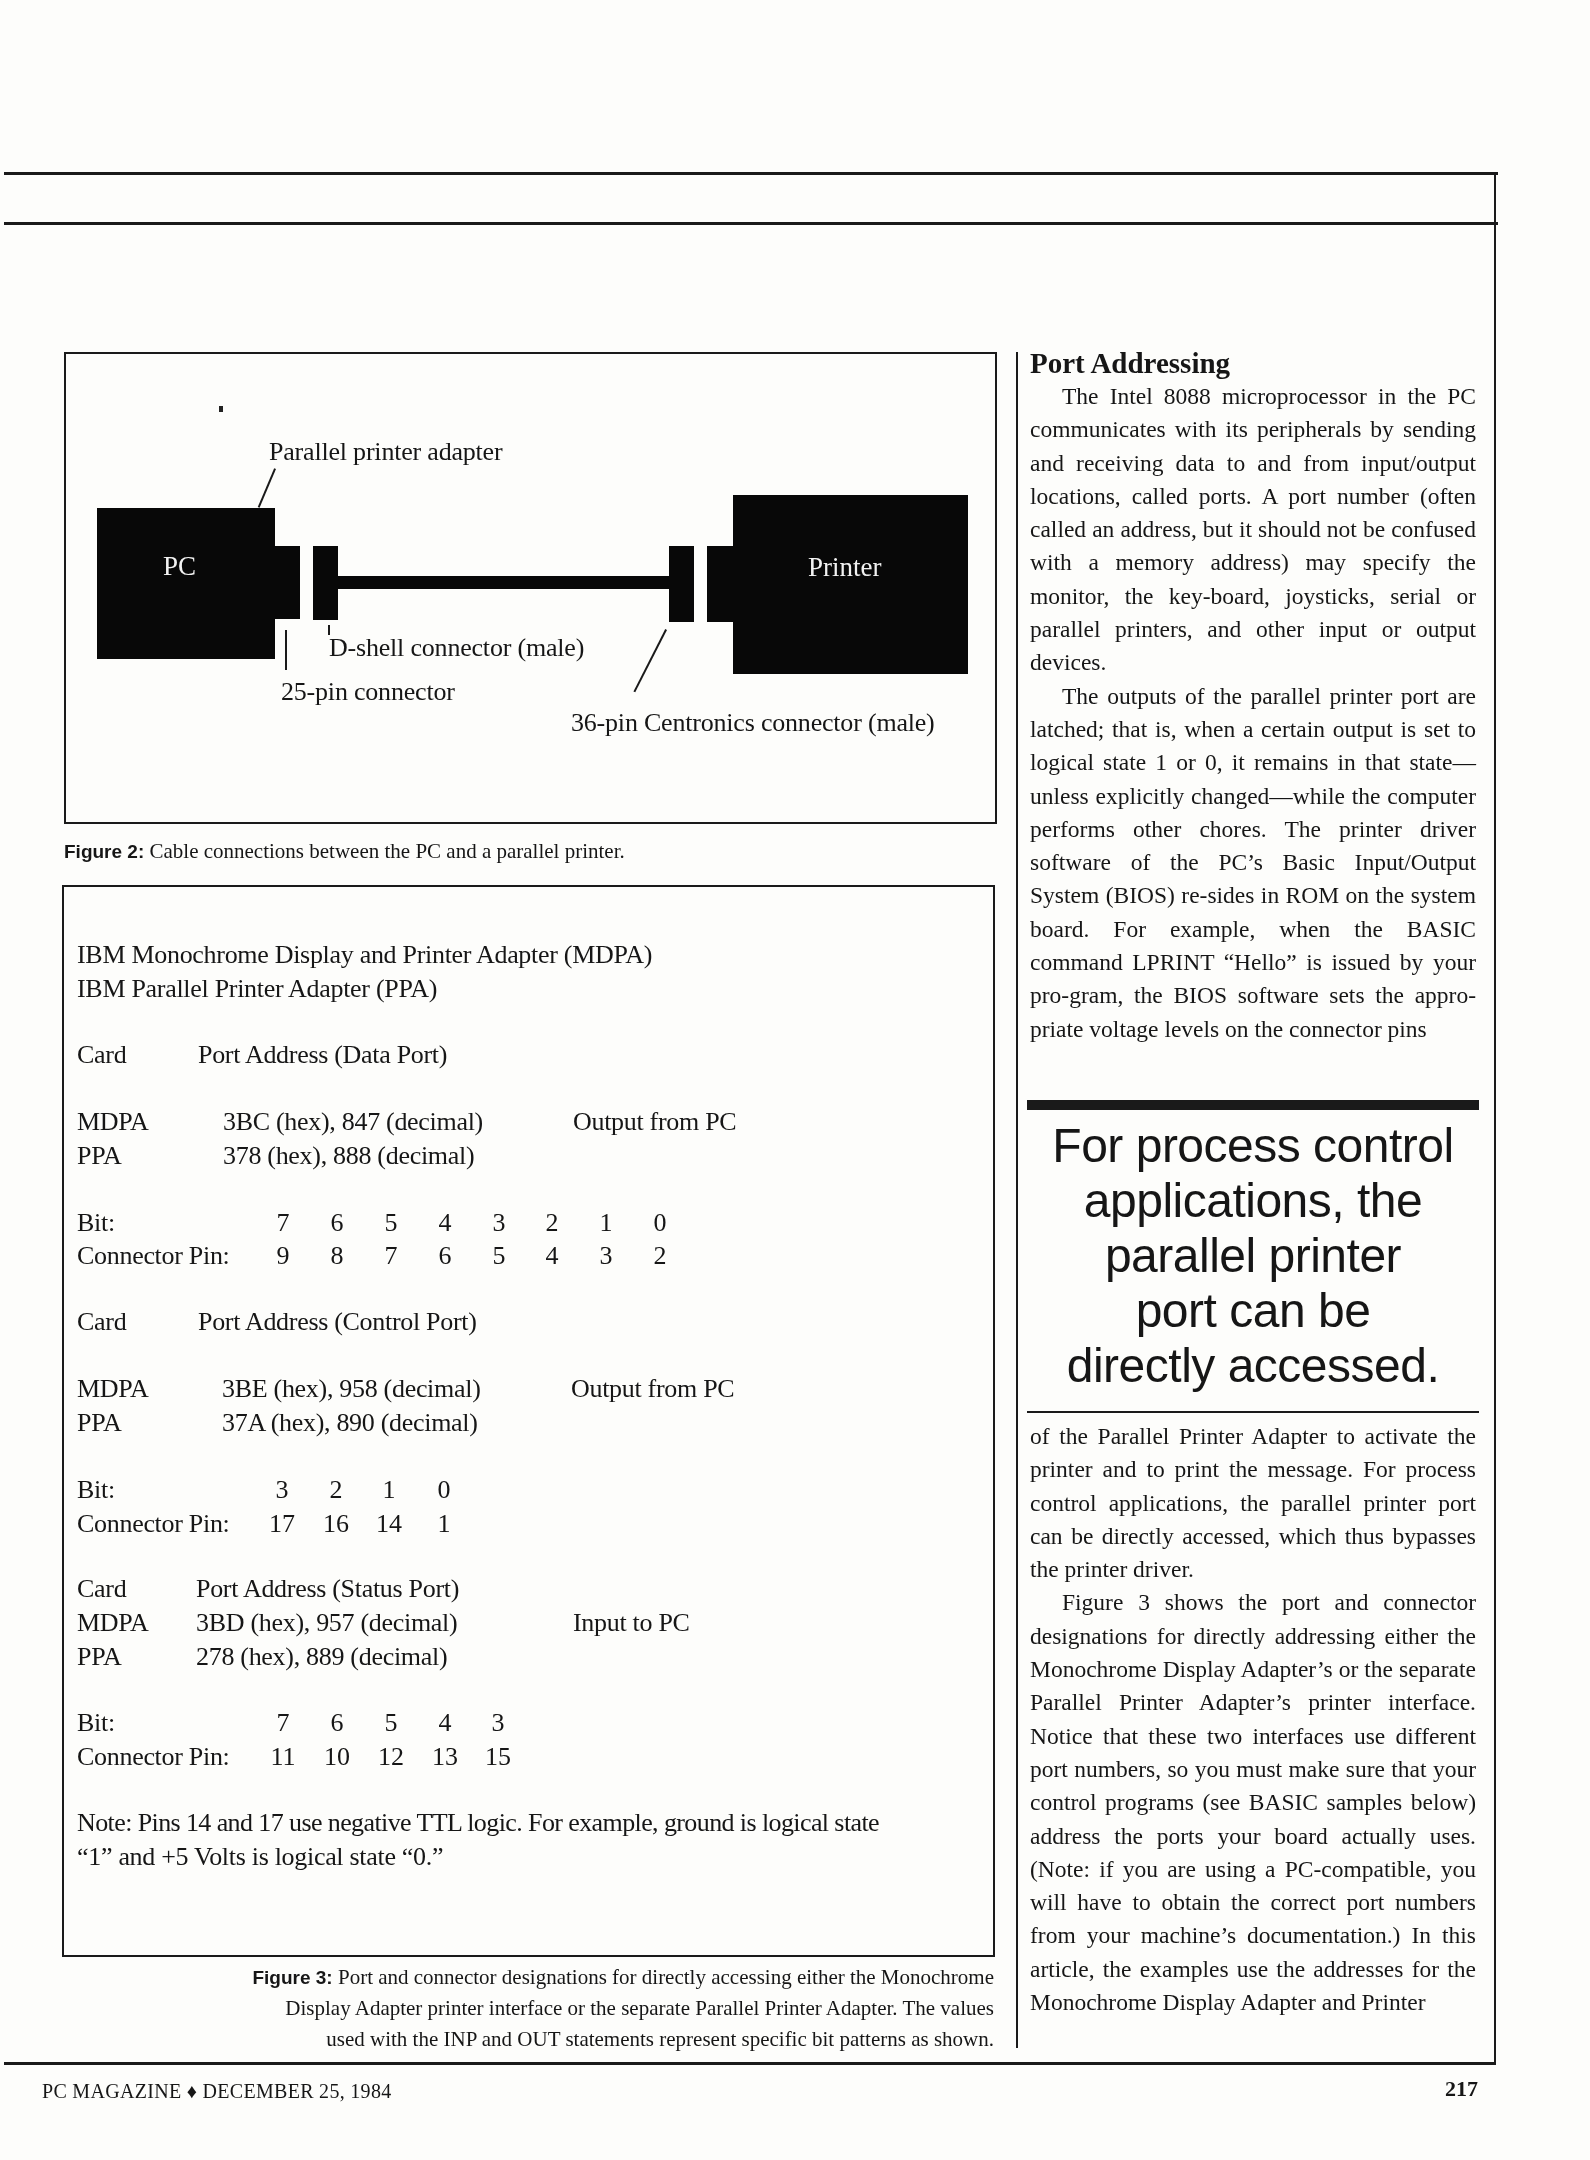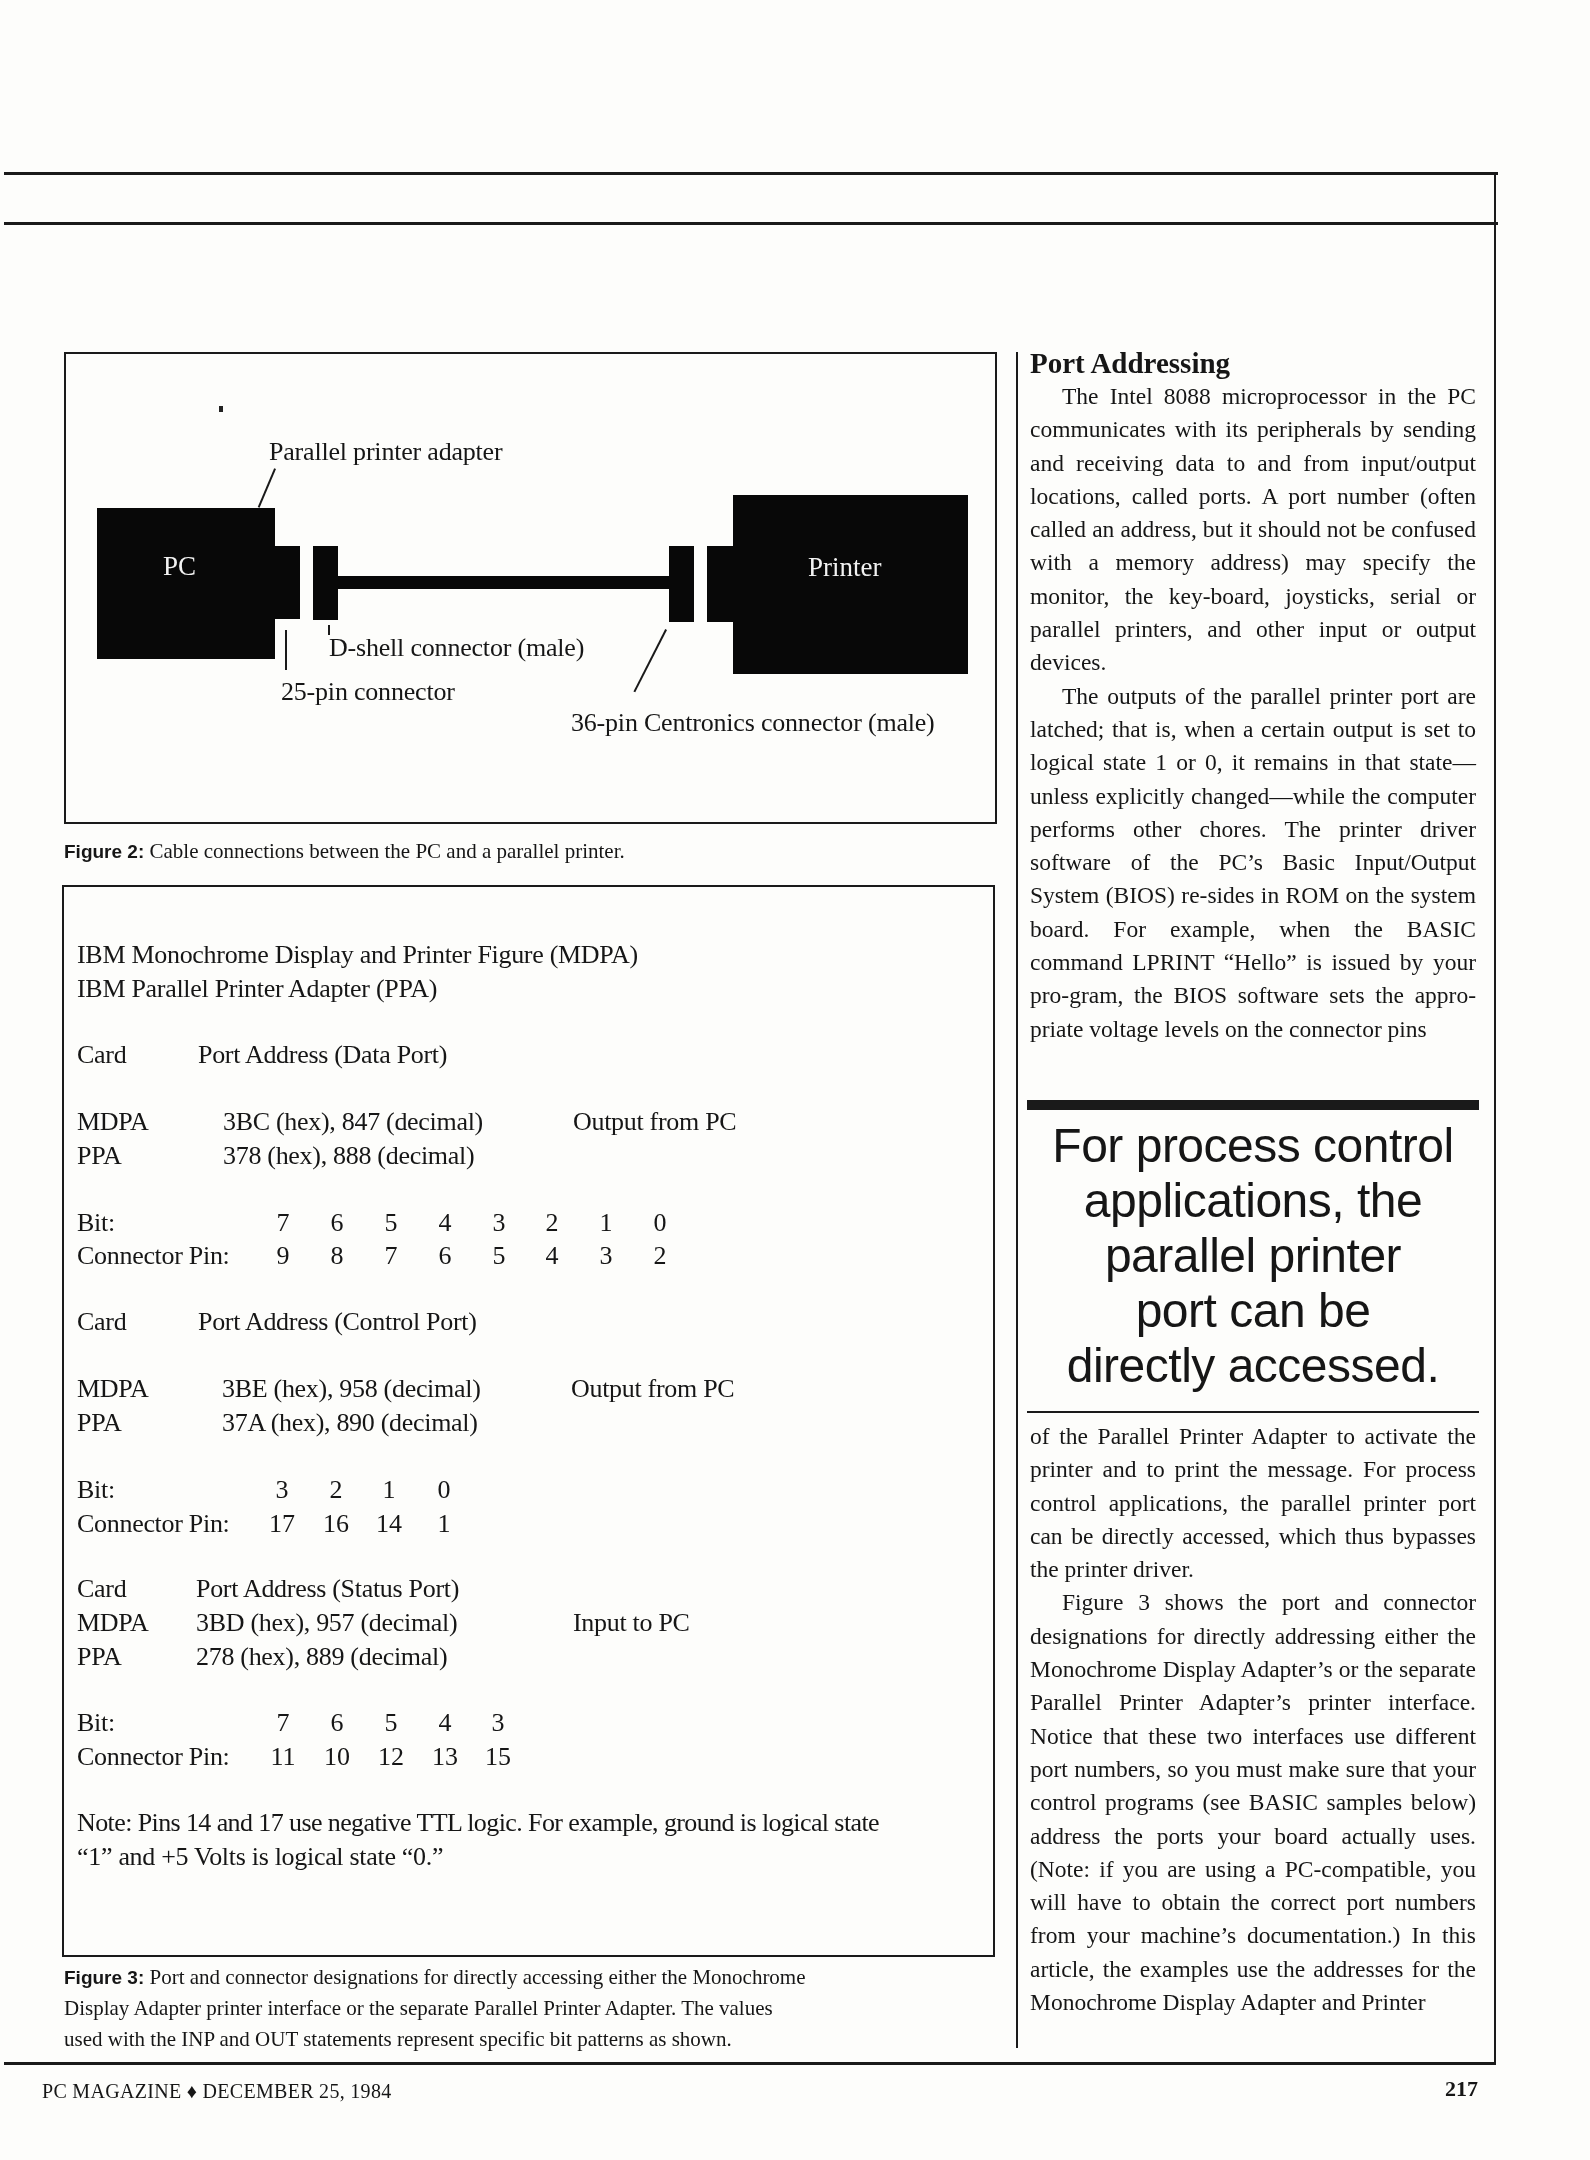--- a/index.html
+++ b/index.html
@@ -71,21 +71,21 @@
   <div class="diag-label" style="left:571px; top:708px;">36-pin Centronics connector (male)</div>
 </div>
 
 <div class="caption" style="left:64px; top:836px;">
   <span class="fig">Figure 2:</span>
   <span class="cap-text">Cable connections between the PC and a parallel printer.</span>
 </div>
 
 <div class="box" style="left:62px; top:885px; width:933px; height:1072px;"></div>
 
-<div class="t3" style="left:77px; top:940px;">IBM Monochrome Display and Printer Figure (MDPA)</div>
+<div class="t3" style="left:77px; top:940px;">IBM Monochrome Display and Printer Adapter (MDPA)</div>
 <div class="t3" style="left:77px; top:974px;">IBM Parallel Printer Adapter (PPA)</div>
 
 <div class="t3" style="left:77px; top:1040px;">Card</div>
 <div class="t3" style="left:198px; top:1040px;">Port Address (Data Port)</div>
 <div class="t3" style="left:77px; top:1107px;">MDPA</div>
 <div class="t3" style="left:223px; top:1107px;">3BC (hex), 847 (decimal)</div>
 <div class="t3" style="left:573px; top:1107px;">Output from PC</div>
 <div class="t3" style="left:77px; top:1141px;">PPA</div>
 <div class="t3" style="left:223px; top:1141px;">378 (hex), 888 (decimal)</div>
 <div class="t3" style="left:77px; top:1208px;">Bit:</div>
@@ -141,21 +141,21 @@
 <div class="num" style="left:478px; top:1708px;">3</div>
 <div class="num" style="left:263px; top:1742px;">11</div>
 <div class="num" style="left:317px; top:1742px;">10</div>
 <div class="num" style="left:371px; top:1742px;">12</div>
 <div class="num" style="left:425px; top:1742px;">13</div>
 <div class="num" style="left:478px; top:1742px;">15</div>
 
 <div class="t3" style="left:77px; top:1808px; letter-spacing:-0.6px;">Note: Pins 14 and 17 use negative TTL logic. For example, ground is logical state</div>
 <div class="t3" style="left:77px; top:1842px;">“1” and +5 Volts is logical state “0.”</div>
 
-<div class="caption" style="left:64px; top:1962px; width:930px;">
+<div class="caption" style="left:64px; top:1962px; width:930px;text-align:right;">
   <div><span class="fig">Figure 3:</span> <span class="cap-text">Port and connector designations for directly accessing either the Monochrome</span></div>
   <div class="cap-text">Display Adapter printer interface or the separate Parallel Printer Adapter. The values</div>
   <div class="cap-text">used with the INP and OUT statements represent specific bit patterns as shown.</div>
 </div>
 
 <div class="col-r" style="top:346px;">
   <h2>Port Addressing</h2>
   <p>The Intel 8088 microprocessor in the PC communicates with its peripherals by sending and receiving data to and from input/output locations, called ports. A port number (often called an address, but it should not be confused with a memory address) may specify the monitor, the key-board, joysticks, serial or parallel printers, and other input or output devices.</p>
   <p>The outputs of the parallel printer port are latched; that is, when a certain output is set to logical state 1 or 0, it remains in that state—unless explicitly changed—while the computer performs other chores. The printer driver software of the PC’s Basic Input/Output System (BIOS) re-sides in ROM on the system board. For example, when the BASIC command LPRINT “Hello” is issued by your pro-gram, the BIOS software sets the appro-priate voltage levels on the connector pins</p>
 </div>

